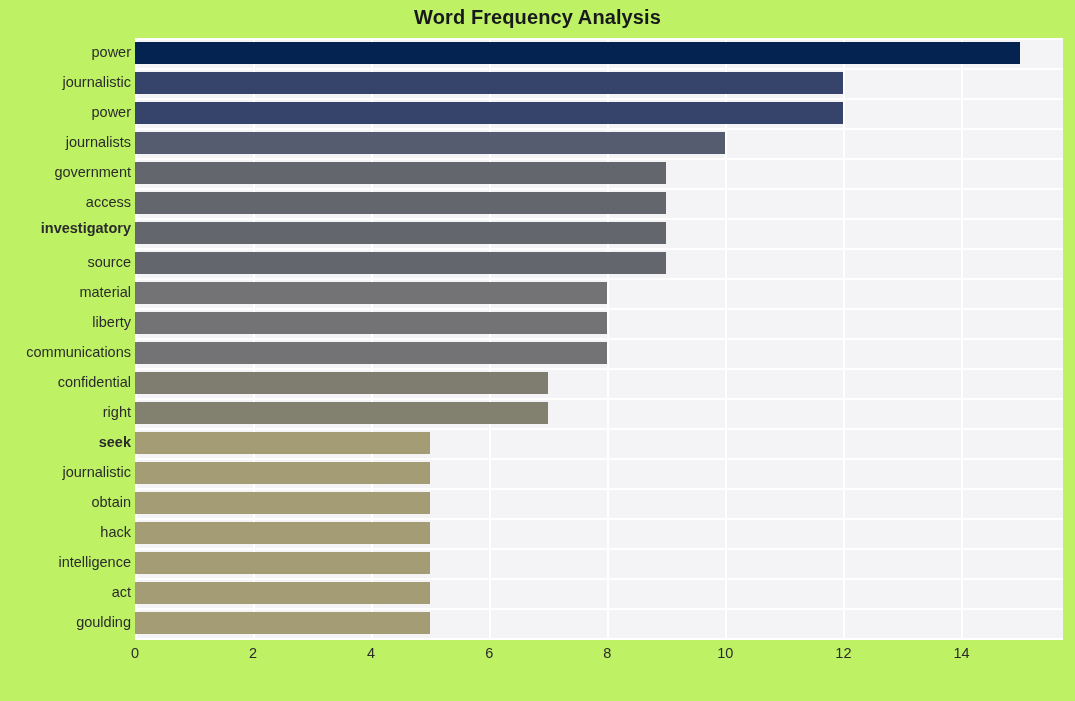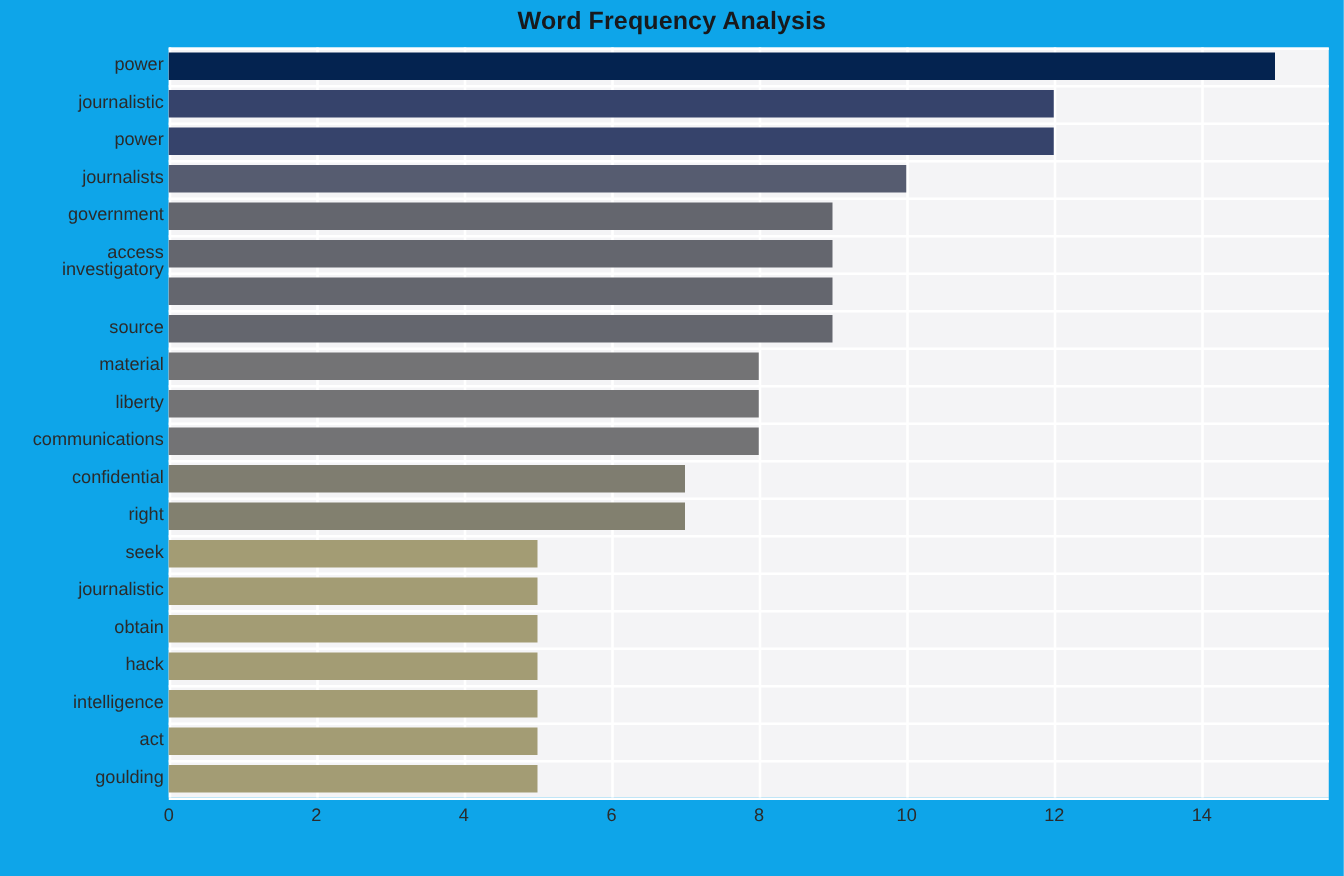--- a/index.html
+++ b/index.html
@@ -10,21 +10,21 @@
     width: 1075px;
     height: 701px;
     background: #ffffff;
     font-family: "Liberation Sans", sans-serif;
     overflow: hidden;
   }
   #figure {
     position: relative;
     width: 1075px;
     height: 701px;
-    background: #0ea5e9;
+    background: #bef264;
   }
   #chart-title {
     position: absolute;
     left: 0;
     top: 6px;
     width: 1075px;
     text-align: center;
     font-size: 20px;
     font-weight: bold;
     color: #18191c;
@@ -164,28 +164,28 @@
       </div>
   </div>
 
   <div id="ylabels">
       <div class="ylabel" style="top: 6px;">power</div>
       <div class="ylabel" style="top: 36px;">journalistic</div>
       <div class="ylabel" style="top: 66px;">power</div>
       <div class="ylabel" style="top: 96px; padding-left: 12px;">journalists</div>
       <div class="ylabel" style="top: 126px;">government</div>
       <div class="ylabel" style="top: 156px; text-align: right;">access</div>
-      <div class="ylabel" style="top: 170px;">investigatory</div>
+      <div class="ylabel" style="top: 182px; font-weight: bold;">investigatory</div>
       <div class="ylabel" style="top: 216px;">source</div>
       <div class="ylabel" style="top: 246px;">material</div>
       <div class="ylabel" style="top: 276px;">liberty</div>
       <div class="ylabel" style="top: 306px;">communications</div>
       <div class="ylabel" style="top: 336px;">confidential</div>
       <div class="ylabel" style="top: 366px;">right</div>
-      <div class="ylabel" style="top: 396px;">seek</div>
+      <div class="ylabel" style="top: 396px; font-weight: bold;">seek</div>
       <div class="ylabel" style="top: 426px;">journalistic</div>
       <div class="ylabel" style="top: 456px;">obtain</div>
       <div class="ylabel" style="top: 486px;">hack</div>
       <div class="ylabel" style="top: 516px;">intelligence</div>
       <div class="ylabel" style="top: 546px;">act</div>
       <div class="ylabel" style="top: 576px;">goulding</div>
     </div>
 
   <div id="xlabels">
       <div class="xtick" style="left: 135px;">0</div>

